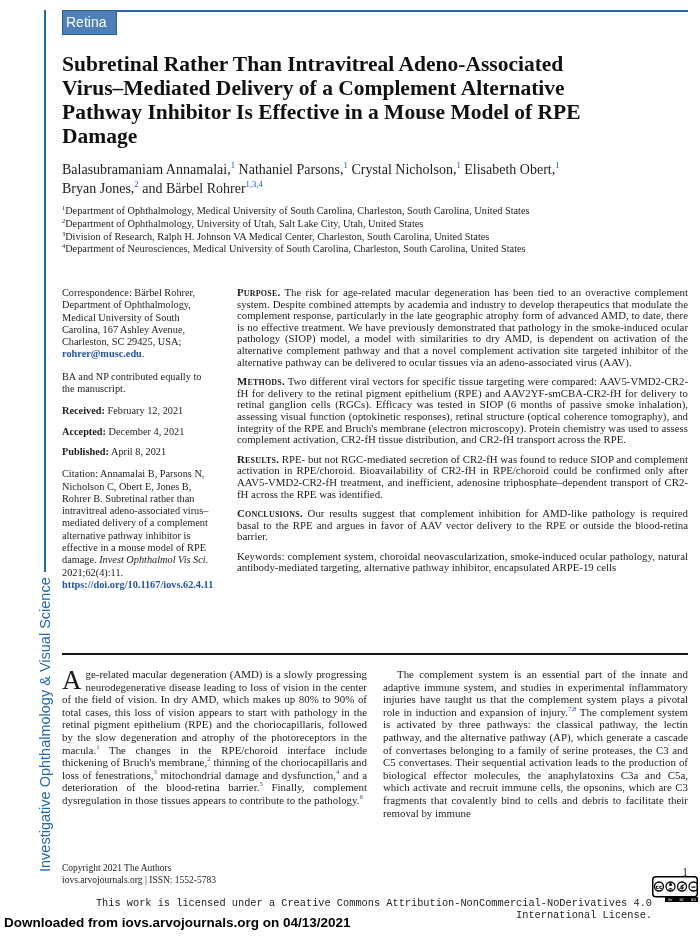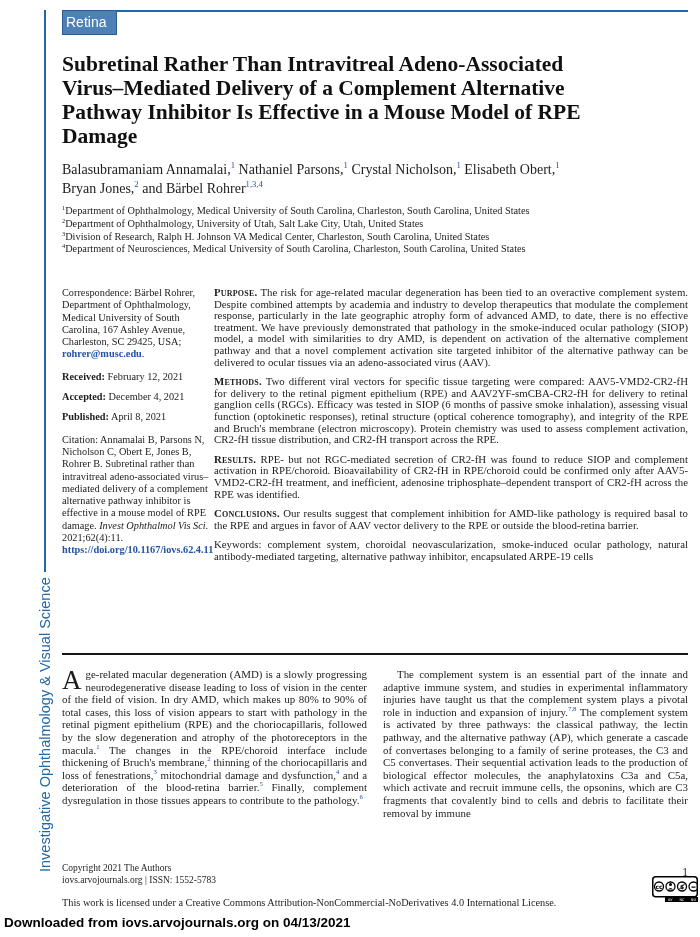--- a/index.html
+++ b/index.html
@@ -29,35 +29,35 @@
     position:absolute;left:62px;top:10px;
     background:var(--badge-fill);border:1.5px solid var(--badge-border);
     color:#fff;font-family:"Liberation Sans","DejaVu Sans",sans-serif;
     font-size:14px;padding:3px 10px 4px 3px;
   }
   .title{position:absolute;left:62px;top:52px;width:632px;font-size:21.5px;font-weight:bold;line-height:24px;color:#111;}
   .authors{position:absolute;left:62px;top:161px;width:630px;font-size:14px;line-height:18.5px;}
   .affils{position:absolute;left:62px;top:205px;width:630px;font-size:10.3px;line-height:12.8px;}
   .aff-line{display:block;}
   
-  .abs-row{position:absolute;left:62px;top:287px;width:626px;display:flex;}
+  .abs-row{position:absolute;left:62px;top:287px;width:626px;display:flex;gap:23px;}
   .info-col{width:152px;flex:none;font-size:10.3px;line-height:12.3px;}
   .info-col .blk{margin-bottom:10px;}
   .abs-col{flex:1;font-size:10.8px;line-height:11.6px;text-align:justify;}
   .abs-col .sec{margin-bottom:8px;}
   .date-line{display:block;margin-top:8px;}
   
   .divider{position:absolute;left:62px;top:653px;width:626px;height:2px;background:#161616;}
   .body-row{position:absolute;left:62px;top:668px;width:626px;display:flex;gap:16px;}
   .body-col{flex:1;font-size:10.9px;line-height:12.6px;text-align:justify;}
   .body-col.indent{text-indent:14px;}
   
   .copyright{position:absolute;left:62px;top:862px;font-size:9.5px;line-height:12px;}
   .pagenum{position:absolute;right:12px;top:866px;font-size:11.5px;}
-  .license{position:absolute;left:62px;right:48px;top:897px;text-align:left;font-size:10.3px;}
+  .license{position:absolute;left:62px;right:48px;top:897px;text-align:right;font-size:10.3px;font-family:Liberation Mono, monospace;}
   .cc-badge{position:absolute;right:2px;top:876px;width:46px;height:26px;}
   .downloaded{
     position:absolute;left:4px;top:915px;
     font-family:"Liberation Sans","DejaVu Sans",sans-serif;
     font-weight:bold;font-size:13.5px;color:#000;
   }
   
   .sup{color:var(--link);vertical-align:super;font-size:0.62em;line-height:0;}
   .ks{vertical-align:super;font-size:0.62em;line-height:0;}
   .b{font-weight:bold;}
@@ -97,20 +97,21 @@
     <span class="aff-line"><span class="ks">2</span><span>Department of Ophthalmology, University of Utah, Salt Lake City, Utah, United States</span></span>
 
     <span class="aff-line"><span class="ks">3</span><span>Division of Research, Ralph H. Johnson VA Medical Center, Charleston, South Carolina, United States</span></span>
 
     <span class="aff-line"><span class="ks">4</span><span>Department of Neurosciences, Medical University of South Carolina, Charleston, South Carolina, United States</span></span>
   </div>
 
   <div class="abs-row">
     <div class="info-col">
       <div class="blk"><span><span>Correspondence: Bärbel Rohrer, Department of Ophthalmology, Medical University of South Carolina, 167 Ashley Avenue, Charleston, SC 29425, USA; </span><span class="lnk">rohrer@musc.edu</span><span>.</span></span></div>
+      <div class="blk"><span>BA and NP contributed equally to the manuscript.</span></div>
       <div class="blk">
     <span class="date-line"><span class="b">Received:</span><span> February 12, 2021</span></span>
 
     <span class="date-line"><span class="b">Accepted:</span><span> December 4, 2021</span></span>
 
     <span class="date-line"><span class="b">Published:</span><span> April 8, 2021</span></span>
   </div>
       <div class="blk"><span>Citation: Annamalai B, Parsons N, Nicholson C, Obert E, Jones B, Rohrer B. Subretinal rather than intravitreal adeno-associated virus–mediated delivery of a complement alternative pathway inhibitor is effective in a mouse model of RPE damage. </span><span class="i">Invest Ophthalmol Vis Sci.</span><span> 2021;62(4):11. </span><span class="lnk">https://doi.org/10.1167/iovs.62.4.11</span></div>
     </div>
     <div class="abs-col">

